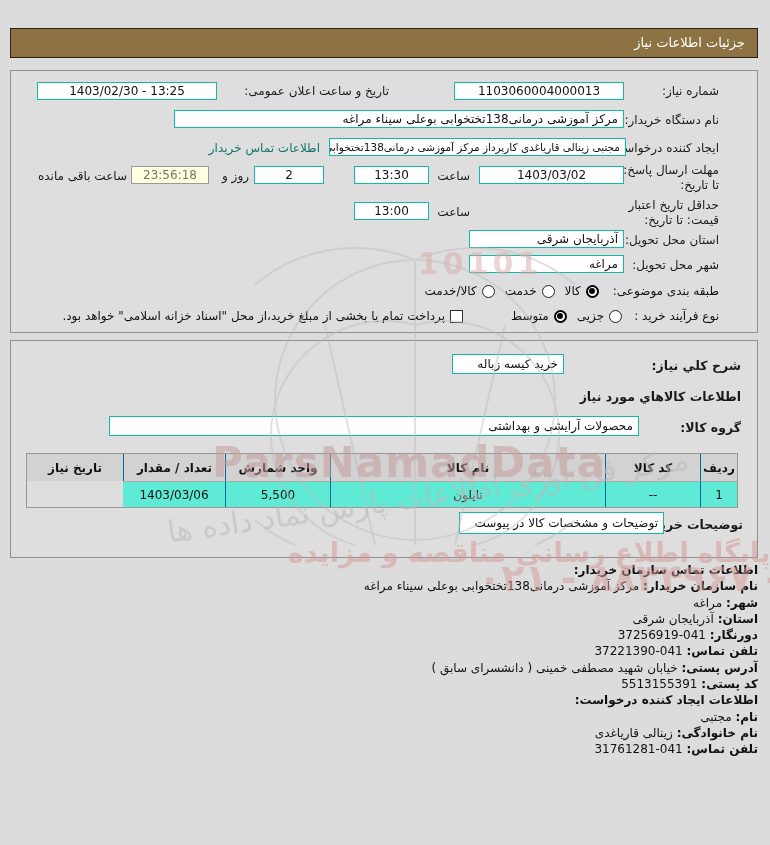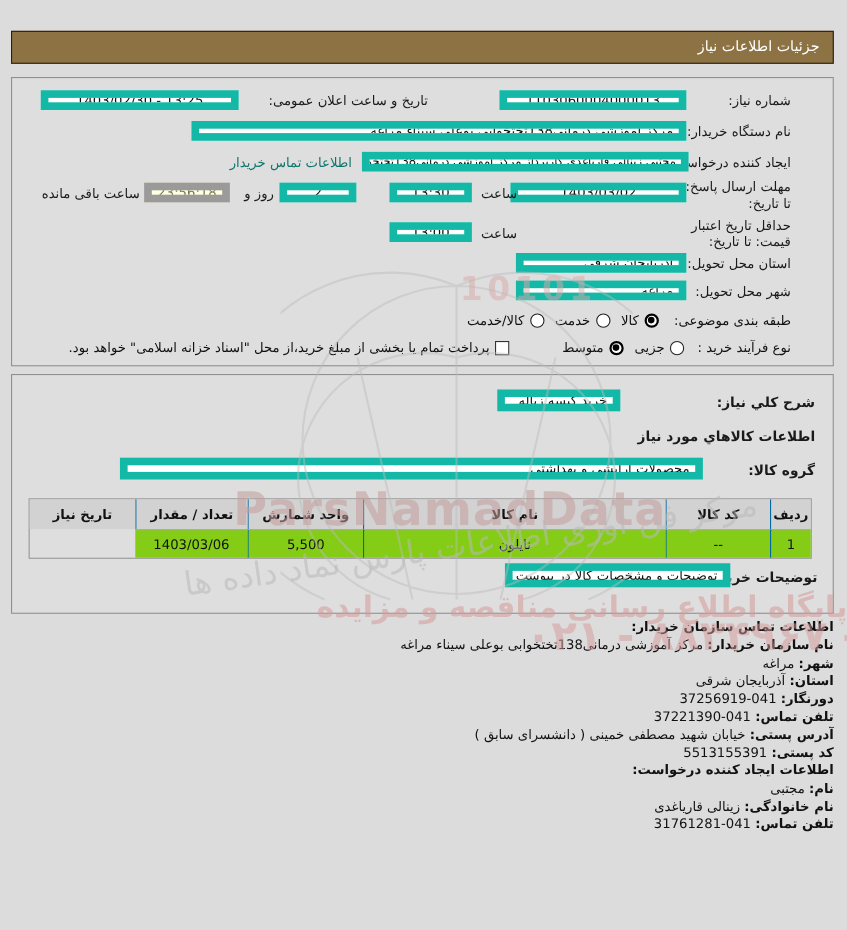--- a/index.html
+++ b/index.html
@@ -27,21 +27,21 @@
   #panel1{ top:70px; height:263px; }
   #panel2{ top:340px; height:218px; }
   
   .lbl{
     position:absolute; direction:rtl; text-align:right; white-space:nowrap;
     font-size:12px; color:#1a1a1a;
   }
   .lbl.two{ white-space:normal; line-height:15px; }
   .lbl.b{ font-weight:bold; font-size:12.5px; }
   .box{
-    position:absolute; height:18px; background:#fff; border:7px solid #14b8a6;
+    position:absolute; height:18px; background:#fff; border:1px solid #14b8a6;
     direction:rtl; font-size:12px; display:flex; align-items:center;
     justify-content:center; overflow:hidden; white-space:nowrap;
   }
   .box.rt{ justify-content:flex-start; padding:0 5px; }
   .box.small-font{ font-size:10.5px; }
   .box.yellow{ background:#ffffe1; border-color:#9a9a9a; color:#77775a; }
   .link{ position:absolute; color:#0f766e; direction:rtl; white-space:nowrap; cursor:pointer; }
   
   .optrow{ position:absolute; direction:rtl; display:flex; align-items:center; height:18px; }
   .radio{
@@ -59,21 +59,21 @@
     direction:rtl; border:1px solid #979797;
   }
   .trow{ display:grid; grid-template-columns:37px 95px 275px 105px 102px 1fr; }
   .tcell{
     border-left:1px solid #0369a1; border-top:1px solid #ababab;
     display:flex; align-items:center; justify-content:center;
     height:26px; font-size:12px; overflow:hidden; white-space:nowrap;
   }
   .trow .tcell:last-child{ border-left:none; }
   .trow.head .tcell{ background:#d2d2d2; font-weight:bold; border-top:none; height:27px; }
-  .trow.data .tcell{ background:#84cc16; }
+  .trow.data .tcell{ background:#5eead4; }
   
   .contact{
     position:absolute; top:562px; right:12px; left:12px;
     direction:rtl; text-align:right; font-size:12px; line-height:16.3px;
   }
   .contact .head{ font-weight:bold; }
   .contact b{ font-weight:bold; }
   .ltr{ direction:ltr; unicode-bidi:isolate; }
   
   .wm{ position:absolute; pointer-events:none; z-index:50; }
@@ -114,21 +114,21 @@
     </div>
 
   <div class="lbl" style="top:42px; right:38px;">نام دستگاه خریدار:</div>
   <div class="box rt" style="top:39px; right:133px; width:450px;">مرکز آموزشی درمانی138تختخوابی بوعلی سیناء مراغه</div>
 
   <div class="lbl" style="top:70px; right:38px;">ایجاد کننده درخواست:</div>
   <div class="box rt small-font" style="top:67px; right:131px; width:297px;">مجتبی زینالی قاریاغدی کارپرداز مرکز آموزشی درمانی138تختخوابی بوعلی سینا</div>
   <div class="link" style="top:70px; right:437px;">اطلاعات تماس خریدار</div>
 
   <div class="lbl two" style="top:92px; right:38px; width:100px;">مهلت ارسال پاسخ: تا تاریخ:</div>
-  <div class="box" style="top:95px; right:133px; width:160px;">1403/03/02</div>
+  <div class="box" style="top:95px; right:133px; width:145px;">1403/03/02</div>
   <div class="lbl" style="top:98px; right:287px;">ساعت</div>
   <div class="box" style="top:95px; right:328px; width:75px;">13:30</div>
   <div class="box" style="top:95px; right:433px; width:70px;">2</div>
   <div class="lbl" style="top:98px; right:508px;">روز و</div>
   <div class="box yellow" style="top:95px; right:548px; width:78px;">23:56:18</div>
   <div class="lbl" style="top:98px; right:630px;">ساعت باقی مانده</div>
 
   <div class="lbl two" style="top:127px; right:38px; width:100px;">حداقل تاریخ اعتبار قیمت: تا تاریخ:</div>
   <div class="lbl" style="top:134px; right:287px;">ساعت</div>
   <div class="box" style="top:131px; right:328px; width:75px;">13:00</div>

